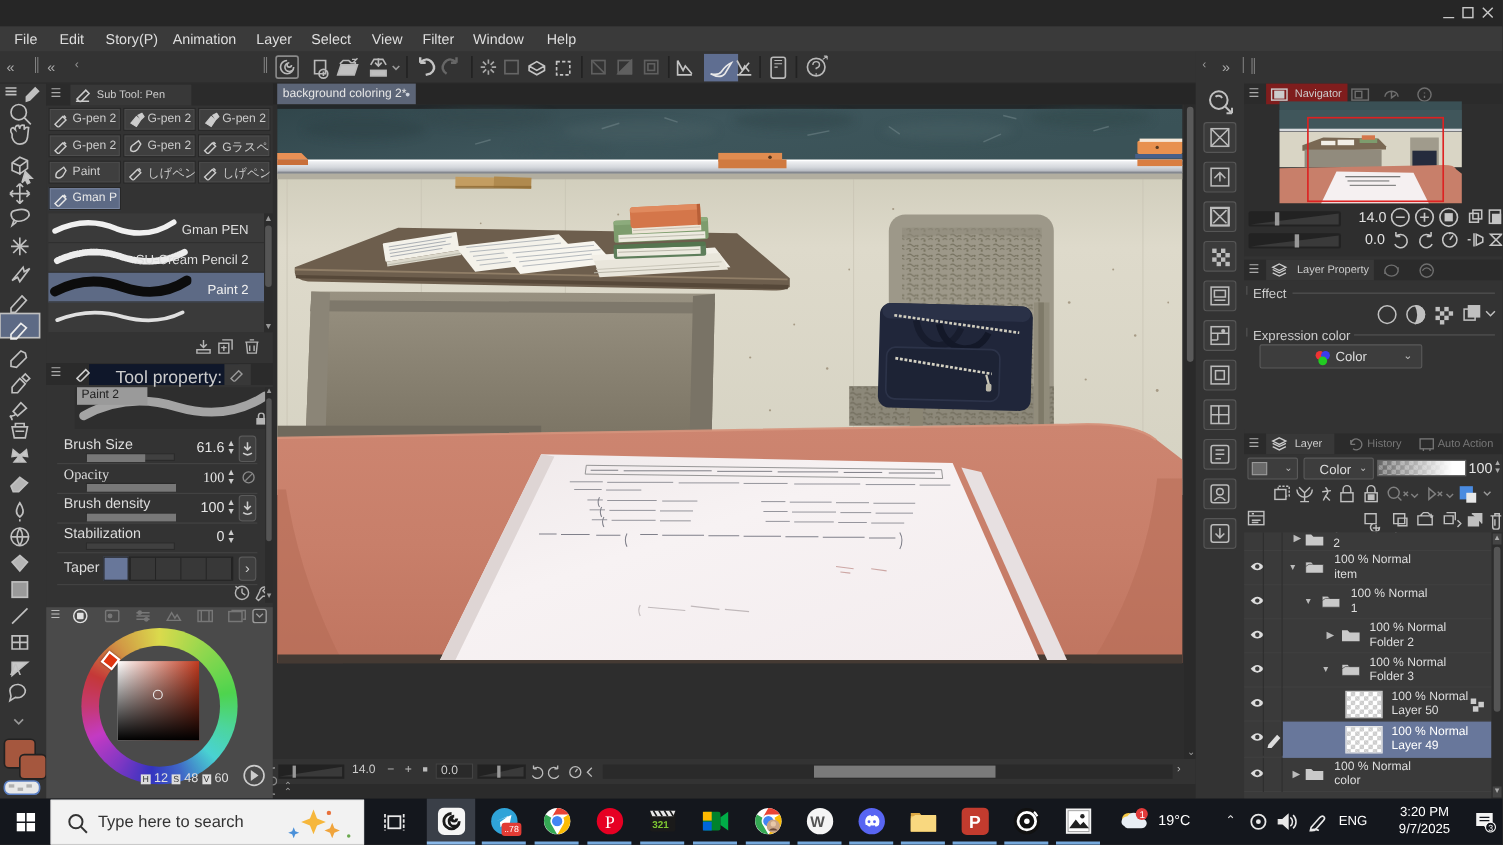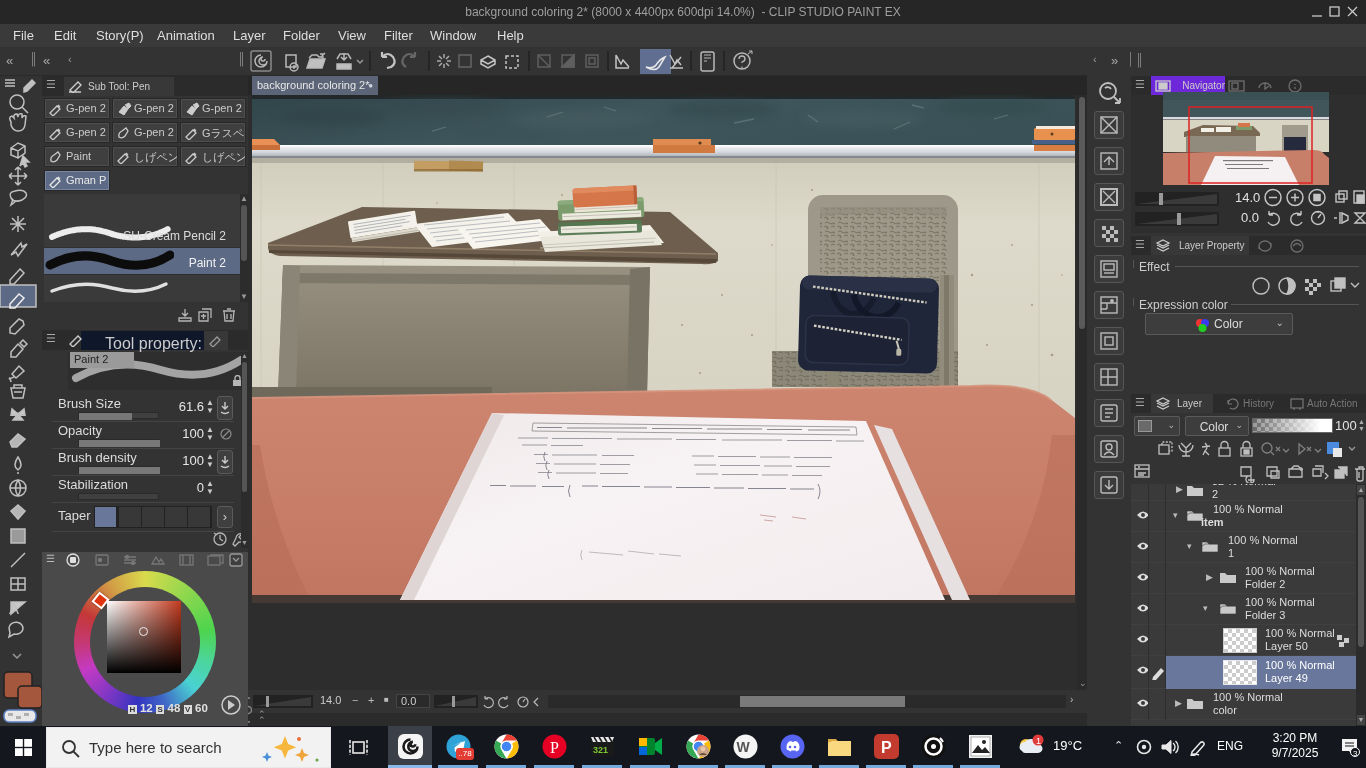--- a/index.html
+++ b/index.html
@@ -6,37 +6,36 @@
   html,body { width:1366px; height:768px; overflow:hidden; background:#2d2d2d;
     font-family:"Liberation Sans", sans-serif; }
   .abs { position:absolute; }
   #stage { position:relative; width:1366px; height:768px; }
 </style>
 </head>
 <body>
 <div id="stage">
 
   <div class="abs" style="left:0;top:0;width:1366px;height:24px;background:#262626;">
-    <div class="abs" style="width:1366px;top:5px;text-align:center;color:#9f9f9f;font-size:12px;">background coloring 2* (8000 x 4400px 600dpi 14.0%)&nbsp; - CLIP STUDIO PAINT EX</div>
     <svg class="abs" style="right:4px;top:0;" width="52" height="20">
         <g stroke="#c8c8c8" fill="none" stroke-width="1.3">
       <line x1="2" y1="16" x2="12" y2="16"></line>
           <rect x="20" y="7" width="9" height="9"></rect>
           <path d="M38,7 l9,9 M47,7 l-9,9"></path>
     </g>
       </svg>
   </div>
 
   <div class="abs" style="left:0;top:24px;width:1366px;height:23px;background:#3a3a3a;color:#dedede;font-size:13px;">
     <span class="abs" style="left:13px;top:4px;">File</span>
     <span class="abs" style="left:54px;top:4px;">Edit</span>
     <span class="abs" style="left:96px;top:4px;">Story(P)</span>
     <span class="abs" style="left:157px;top:4px;">Animation</span>
     <span class="abs" style="left:233px;top:4px;">Layer</span>
-    <span class="abs" style="left:283px;top:4px;">Folder</span>
+    <span class="abs" style="left:283px;top:4px;">Select</span>
     <span class="abs" style="left:338px;top:4px;">View</span>
     <span class="abs" style="left:384px;top:4px;">Filter</span>
     <span class="abs" style="left:430px;top:4px;">Window</span>
     <span class="abs" style="left:497px;top:4px;">Help</span>
   </div>
 
   <div id="toolbar" class="abs" style="left:0;top:47px;width:1366px;height:29px;background:#333333;border-bottom:1px solid #2a2a2a;color:#b9b9b9;">
     <span class="abs" style="left:6px;top:6px;font-size:13px;color:#aaa;">«</span>
     <span class="abs" style="left:29px;top:5px;font-size:12px;color:#888;">║</span>
     <span class="abs" style="left:43px;top:6px;font-size:13px;color:#aaa;">«</span>
@@ -567,20 +566,26 @@
           <path d="M2,11 l7,-7 3,3 -7,7 z M10,3 l2,2" stroke="#ccc" fill="none" stroke-width="1.3"></path>
         </svg></div>
     <div class="stb" style="left:138px;top:70px;">しげペン<svg width="16" height="14">
           <path d="M2,11 l7,-7 3,3 -7,7 z M10,3 l2,2" stroke="#ccc" fill="none" stroke-width="1.3"></path>
         </svg></div>
     <div class="stb" style="left:2px;top:94px;background:#5d6a85;box-shadow:inset 0 0 0 1px #7a87a2;color:#e8e8e8;">Gman P<svg width="16" height="14">
           <path d="M2,11 l7,-7 3,3 -7,7 z M10,3 l2,2" stroke="#e8e8e8" fill="none" stroke-width="1.3"></path>
         </svg></div>
 
     <div class="abs" style="left:2px;top:118px;width:196px;height:108px;background:#3a3a3a;">
+      <div class="abs" style="left:0;top:0;width:196px;height:27px;border-bottom:1px solid #2f2f2f;">
+        <svg width="120" height="24">
+            <path d="M6,16 q28,-14 56,-2 q28,10 52,-6" stroke="#f0f0f0" stroke-width="5" fill="none" stroke-linecap="round"></path>
+          </svg>
+        <span class="abs" style="right:14px;top:8px;color:#ddd;font-size:12px;">Gman PEN</span>
+      </div>
       <div class="abs" style="left:0;top:27px;width:196px;height:27px;border-bottom:1px solid #2f2f2f;">
         <svg width="130" height="24">
             <path d="M8,16 q30,-14 60,-3 q30,9 56,-5" stroke="#ececec" stroke-width="6" fill="none" stroke-linecap="round" stroke-dasharray="1.5 1"></path>
           </svg>
         <span class="abs" style="right:14px;top:8px;color:#ddd;font-size:12px;">SU-Cream Pencil 2</span>
       </div>
       <div class="abs" style="left:0;top:54px;width:196px;height:27px;background:#5d6a85;border-bottom:1px solid #2f2f2f;">
         <svg width="130" height="26">
             <path d="M6,17 q30,-16 62,-4 q32,11 58,-6" stroke="#0c0c0c" stroke-width="9" fill="none" stroke-linecap="round"></path>
           </svg>
@@ -646,21 +651,21 @@
       <span class="tplbl">Brush Size</span>
         <div class="tpbar">
           <div class="tpfill" style="left:0;width:53px;"></div>
         </div>
       <span class="tpval">61.6</span>
         <span class="tpspin">▲<br>▼</span>
       <div class="tpbtn"><svg width="14" height="22">
             <path d="M7,5 v7 M4,9 l3,3 3,-3 M3,15 q4,3 8,0" stroke="#ccc" fill="none" stroke-width="1.4"></path>
           </svg></div>
     </div>
-    <div class="tprow" style="top:92px;">
+    <div class="tprow" style="top:92px;font-family:Liberation Serif, serif;">
       <span class="tplbl">Opacity</span>
         <div class="tpbar">
           <div class="tpfill" style="left:0;width:81px;"></div>
         </div>
       <span class="tpval">100</span>
         <span class="tpspin">▲<br>▼</span>
       <svg class="abs" style="left:168px;top:6px;" width="13" height="13">
           <circle cx="6" cy="6" r="5" stroke="#8a8a8a" fill="none" stroke-width="1.2"></circle>
           <line x1="3" y1="9" x2="9" y2="3" stroke="#8a8a8a" stroke-width="1.2"></line>
         </svg>
@@ -741,21 +746,21 @@
 
     <div class="abs" style="left:31.6px;top:19px;width:142px;height:142px;border-radius:50%;
       background:conic-gradient(from 0deg,#e8e832 0%,#8ce838 11%,#3ce83c 22%,#38e8a0 30%,#34e4e4 37%,#3a6ee8 45%,#3434e8 52%,#9434e8 60%,#e434e4 68%,#e8347c 75%,#e83434 82%,#e8a034 91%,#e8e832 100%);filter:saturate(0.82) brightness(0.95);"></div>
     <div class="abs" style="left:47.6px;top:35px;width:110px;height:110px;border-radius:50%;background:#4a4a4a;"></div>
     <div class="abs" style="left:52px;top:42px;width:13px;height:13px;background:#e03410;border:2.5px solid #fff;transform:rotate(38deg);box-shadow:0 0 2px #0008;"></div>
 
     <div class="abs" style="left:65px;top:49px;width:74px;height:72px;
       background-image:linear-gradient(to bottom, rgba(0,0,0,0), #000), linear-gradient(to right, #fff, #c23a1e);"></div>
     <div class="abs" style="left:97px;top:75px;width:9px;height:9px;border:1.5px solid #eee;border-radius:50%;"></div>
 
-    <div class="abs" style="left:86px;top:150px;color:#e0e0e0;font-size:11.5px;font-weight:bold;">
+    <div class="abs" style="left:86px;top:150px;color:#e0e0e0;font-size:11.5px;">
       <span style="background:#ddd;color:#333;font-size:8px;padding:0 1.5px;">H</span> 12
       <span style="background:#ddd;color:#333;font-size:8px;padding:0 1.5px;">S</span> 48
       <span style="background:#ddd;color:#333;font-size:8px;padding:0 1.5px;">V</span> 60
     </div>
     <svg class="abs" style="left:178px;top:142px;" width="22" height="22">
         <circle cx="11" cy="11" r="9" stroke="#ccc" fill="none" stroke-width="1.5"></circle>
         <path d="M8,6 l7,5 -7,5 z" fill="#ccc"></path>
       </svg>
   </div>
 
@@ -847,21 +852,21 @@
             <path d="M14,8 v8 M10,13 l4,4 4,-4"></path>
           </g>
         </svg></div>
   </div>
 
   <div id="rightpanel" class="abs" style="left:1131px;top:47px;width:235px;height:679px;background:#333;color:#cfcfcf;">
     <span class="abs" style="left:4px;top:6px;color:#888;font-size:12px;">║</span>
 
     <div class="abs" style="left:0;top:29px;width:235px;height:19px;background:#2b2b2b;">
       <span class="abs" style="left:4px;top:2px;color:#aaa;font-size:11px;">☰</span>
-      <div class="abs" style="left:20px;top:0;width:74px;height:19px;background:#6d28d9;font-size:10px;color:#ccc;padding:4px 0 0 26px;text-align:right;">Navigator</div>
+      <div class="abs" style="left:20px;top:0;width:74px;height:19px;background:#7f1d1d;font-size:10px;color:#ccc;padding:4px 0 0 26px;">Navigator</div>
       <svg class="abs" style="left:24px;top:3px;" width="20" height="14">
           <g stroke="#ccc" fill="none" stroke-width="1.3">
             <rect x="1" y="2" width="14" height="10"></rect>
             <rect x="4" y="4" width="8" height="6" fill="#ccc"></rect>
           </g>
         </svg>
       <svg class="abs" style="left:96px;top:3px;" width="92" height="14">
           <g stroke="#6e6e6e" fill="none" stroke-width="1.3">
             <rect x="2" y="2" width="15" height="10"></rect>
             <rect x="5" y="4" width="6" height="6"></rect>
@@ -1098,21 +1103,21 @@
         <div class="lrow" style="top:17px;">
           <svg class="leye" width="14" height="11">
               <path d="M1,5 q6,-7 12,0 q-6,7 -12,0 z" fill="#ddd"></path>
               <circle cx="7" cy="5" r="2" fill="#3a3a3a"></circle>
             </svg>
           <span class="larr" style="left:42px;">▾</span>
           <svg class="lfold" style="left:55px;" width="18" height="14">
               <path d="M1,3 h5 l2,2 h9 v8 h-16 z M1,7 l3,-2 h13" fill="#c9c9c9" stroke="#3a3a3a" stroke-width="0.6"></path>
             </svg>
           <span class="l1" style="left:82px;">100 % Normal</span>
-            <span class="l2" style="left:70px;font-weight:bold;">item</span>
+            <span class="l2" style="left:82px;">item</span>
           <div class="colsep" style="left:17px;"></div>
             <div class="colsep" style="left:34px;"></div>
         </div>
         <div class="lrow" style="top:48px;">
           <svg class="leye" width="14" height="11">
               <path d="M1,5 q6,-7 12,0 q-6,7 -12,0 z" fill="#ddd"></path>
               <circle cx="7" cy="5" r="2" fill="#3a3a3a"></circle>
             </svg>
           <span class="larr" style="left:56px;">▾</span>
           <svg class="lfold" style="left:70px;" width="18" height="14">

